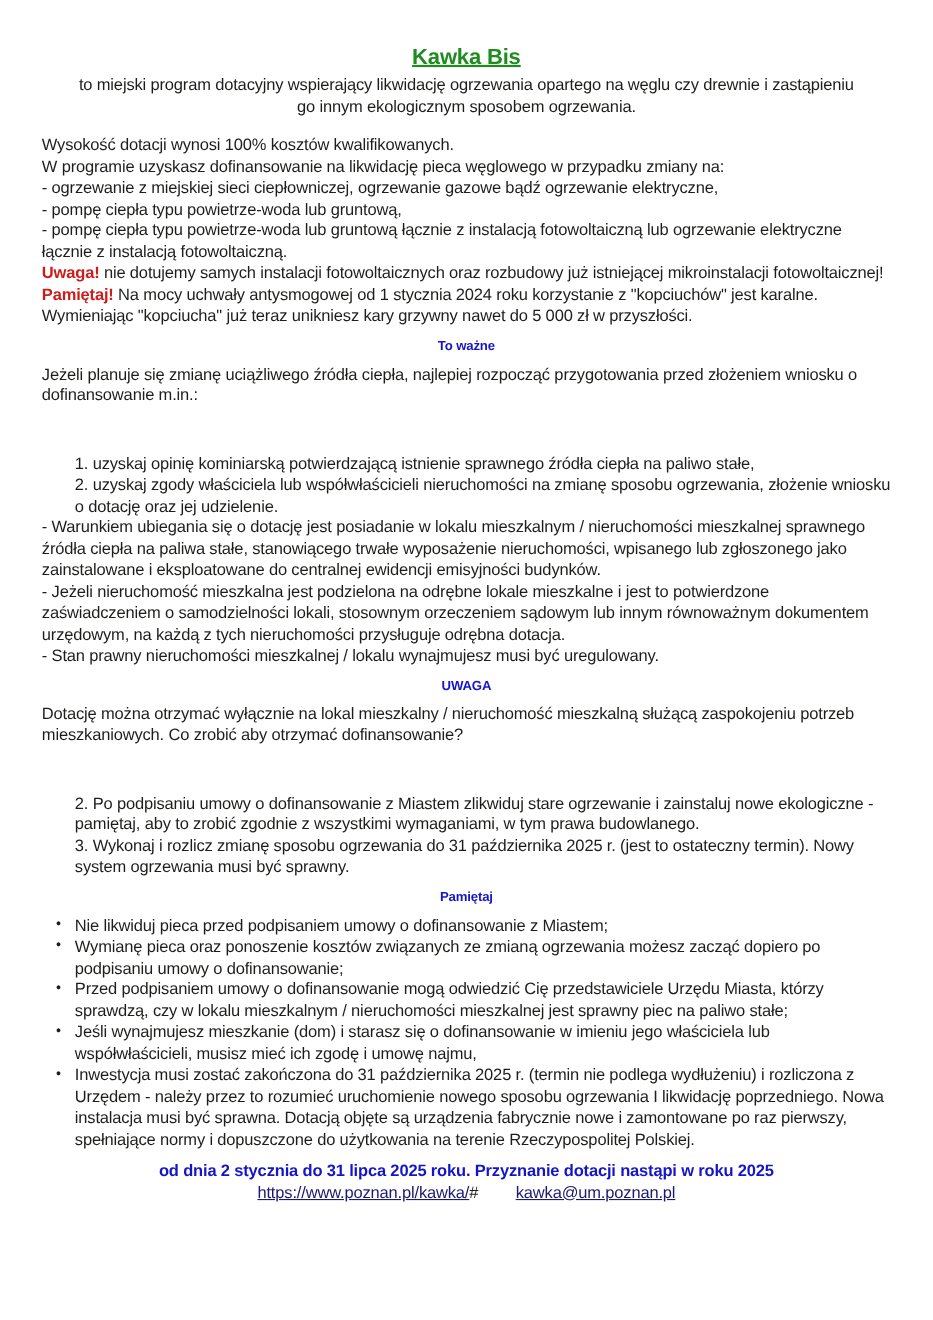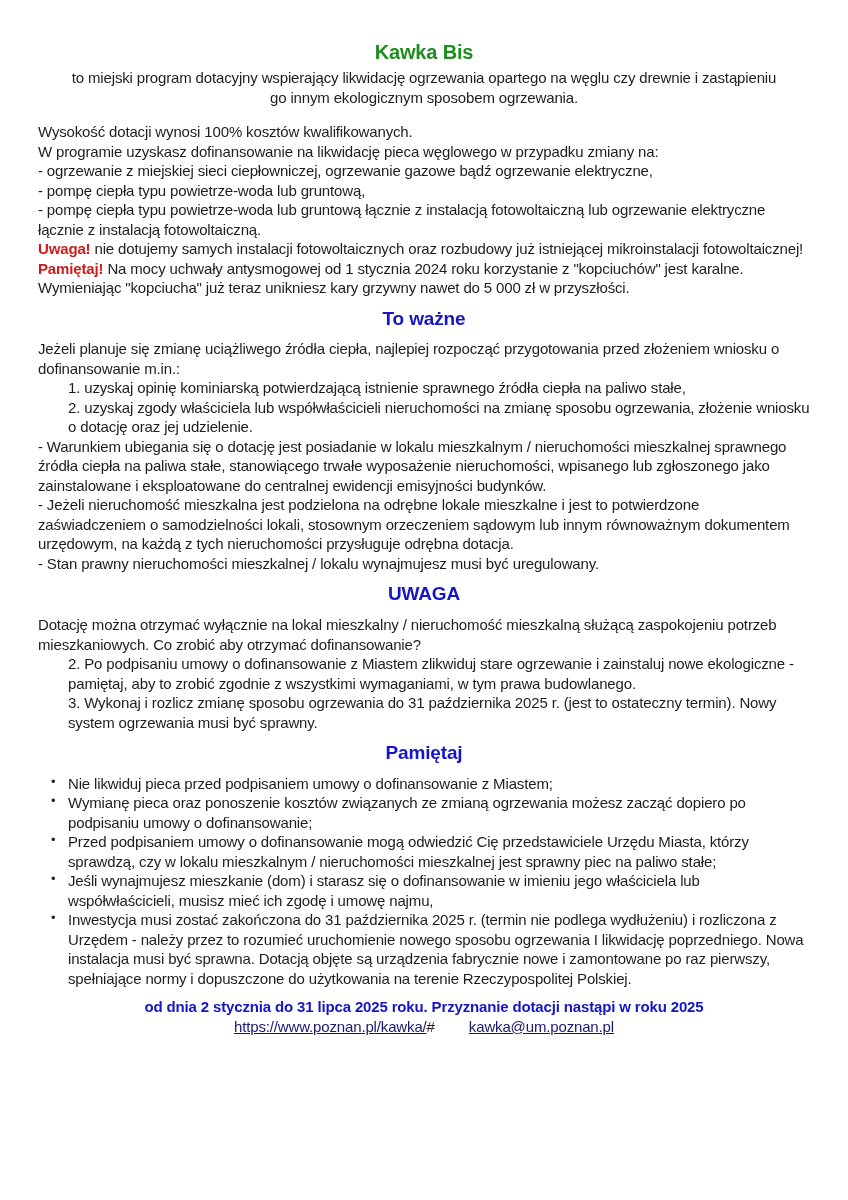--- a/index.html
+++ b/index.html
@@ -16,36 +16,37 @@
     color:#1d1d1b;
     background:#ffffff;
   }
   .title {
     margin:0 0 3px 0;
     text-align:center;
     color:#1e8c1e;
     font-size:20px;
     font-weight:bold;
     line-height:1.25;
+    text-decoration:underline;
   }
   .subtitle {
     text-align:center;
     max-width:722px;
     margin:0 auto 15px auto;
   }
   p { margin:0; }
   .h2 {
     margin:9px 0 9px 0;
     text-align:center;
     color:#1414c8;
-    font-size:19px;
+    font-size:12px;
     font-weight:bold;
     line-height:1.25;
   }
-  .indent { padding-left:30px; }
+  .indent { padding-left:30px;margin-top:42px; }
   .red { color:#cc1d1d; font-weight:bold; }
   ul.bullets { list-style:none; margin:0; padding:0 0 0 30px; }
   ul.bullets li { position:relative; }
   ul.bullets li::before {
     content:"\2022";
     position:absolute;
     left:-17px; top:0px;
     font-size:13px;
     color:#1d1d1b;
   }

